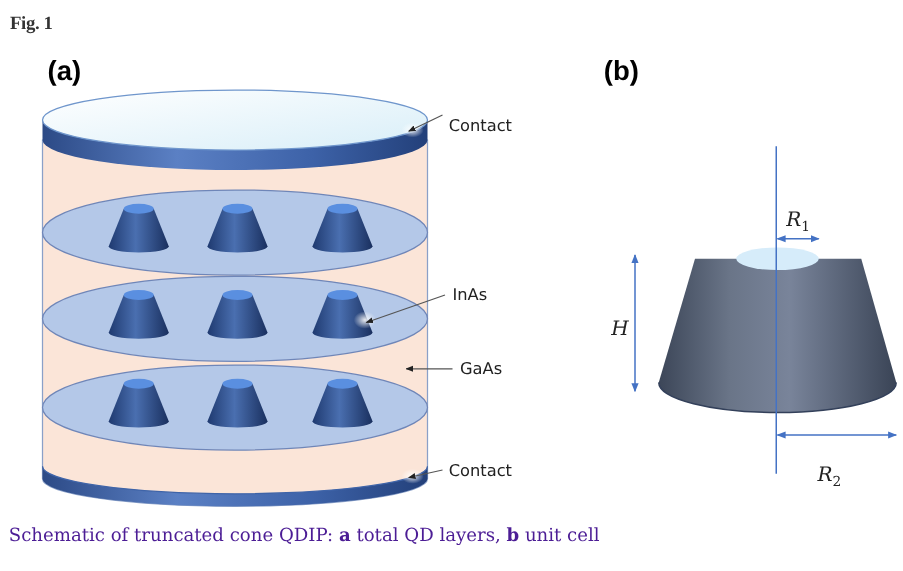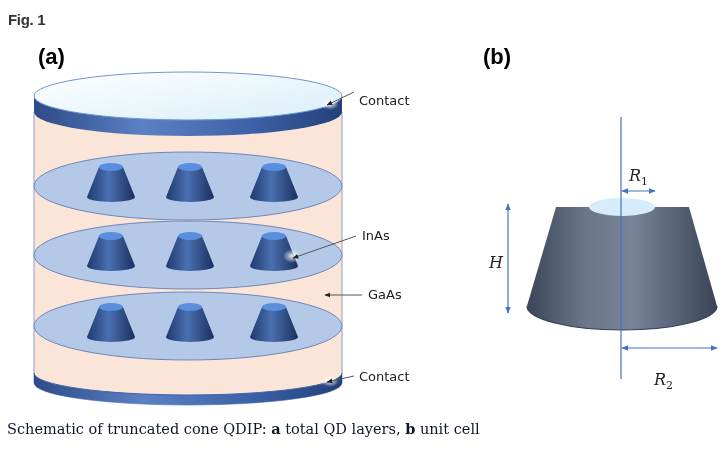--- a/index.html
+++ b/index.html
@@ -1,25 +1,25 @@
 <!DOCTYPE html>
 <html><head>
 <meta charset="utf-8">
 <style>
   html, body { margin: 0; padding: 0; background: #ffffff; }
   body { width: 722px; height: 457px; position: relative; overflow: hidden; font-family: "Liberation Sans", sans-serif; }
-  .fig-label { position: absolute; left: 8px; top: 11px; font-family: Liberation Sans, sans-serif; font-weight: bold; font-size: 15px; color: #333333; letter-spacing: -0.3px; }
+  .fig-label { position: absolute; left: 8px; top: 11px; font-family: Liberation Serif, serif; font-weight: bold; font-size: 15px; color: #333333; letter-spacing: -0.3px; }
   .panel-label { position: absolute; font-family: "Liberation Sans", sans-serif; font-weight: bold; font-size: 22px; color: #000; }
   #label-a { left: 38px; top: 44px; }
   #label-b { left: 483px; top: 44px; }
   svg#figure { position: absolute; left: 0; top: 0; }
   .ann { font-family: "DejaVu Sans", sans-serif; font-size: 13px; fill: #222; }
   .math { font-family: "DejaVu Serif", serif; font-style: italic; font-size: 16px; fill: #222; }
   .math-sub { font-family: "DejaVu Serif", serif; font-style: normal; font-size: 11px; fill: #222; }
-  .caption { position: absolute; left: 7px; top: 420px; font-family: "DejaVu Serif", serif; font-size: 14.5px; color: #0f172a; white-space: nowrap; }
+  .caption { position: absolute; left: 7px; top: 420px; font-family: "DejaVu Serif", serif; font-size: 14.5px; color: #4c1d95; white-space: nowrap; }
   .caption b { font-weight: bold; }
 </style>
 </head>
 <body>
 
 <div class="fig-label">Fig. 1</div>
 <div class="panel-label" id="label-a">(a)</div>
 <div class="panel-label" id="label-b">(b)</div>
 
 <svg id="figure" width="722" height="457" viewBox="0 0 722 457">

